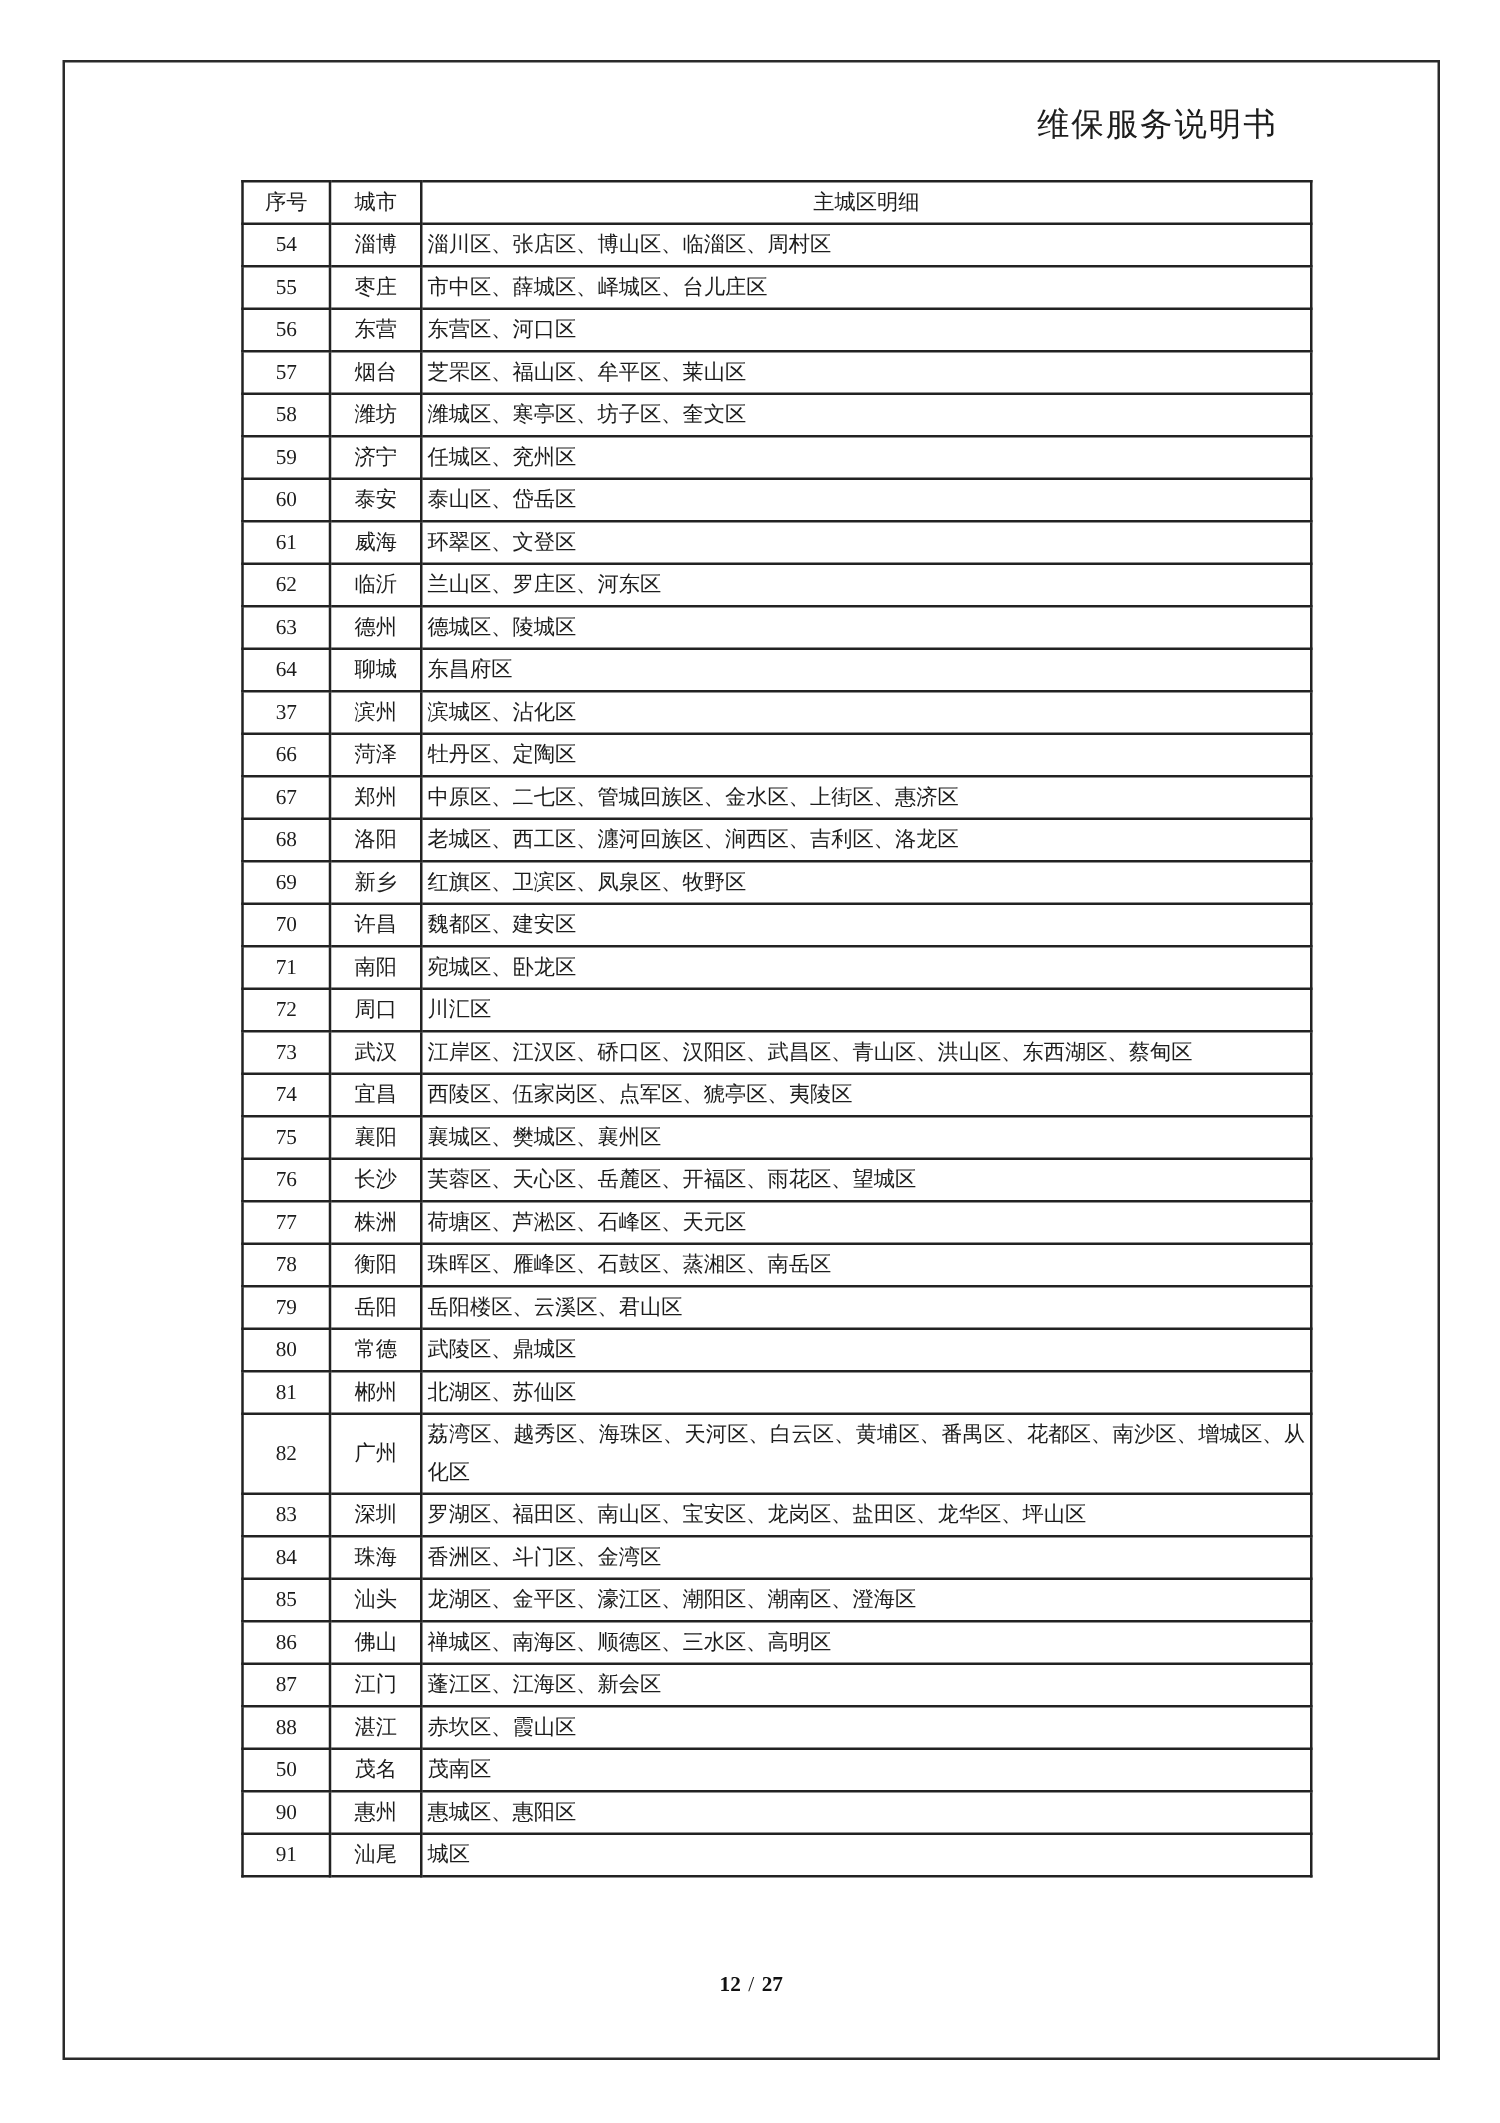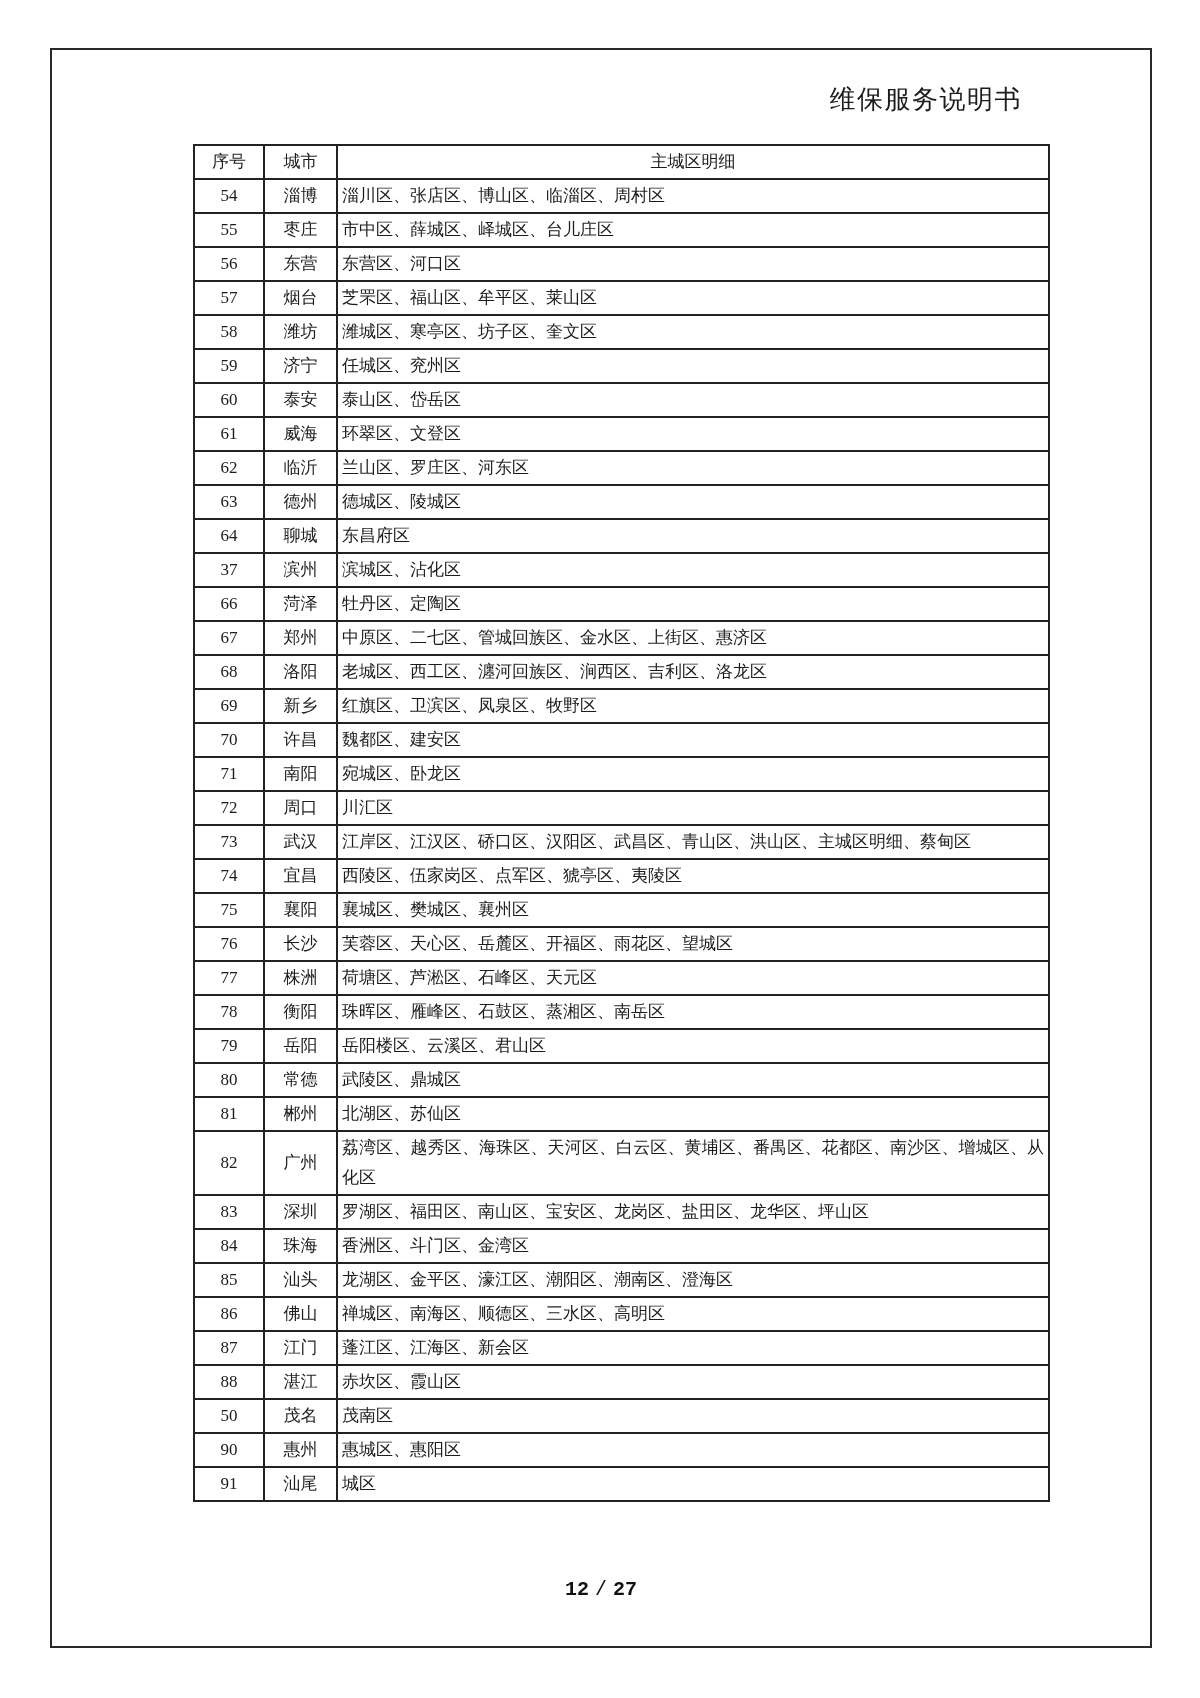--- a/index.html
+++ b/index.html
@@ -64,23 +64,22 @@
     text-align: justify;
     padding-left: 13px;
     padding-right: 13px;
   }
   .footer {
     position: absolute;
     top: 1528px;
     left: 0;
     width: 100%;
     text-align: center;
-    font-size: 20px;
+    font-size: 17px;
     color: #111;
-    font-family: Liberation Mono, monospace;
   }
   .footer .num { font-weight: bold; }
   .footer .sep { font-weight: normal; padding: 0 6px; }
 </style>
 </head>
 <body>
 
 <div class="frame">
 
   <div class="doc-header">
@@ -192,21 +191,21 @@
           <td class="districts-cell">宛城区、卧龙区</td>
         </tr>
         <tr>
           <td class="seq-cell">72</td>
           <td class="city-cell">周口</td>
           <td class="districts-cell">川汇区</td>
         </tr>
         <tr>
           <td class="seq-cell">73</td>
           <td class="city-cell">武汉</td>
-          <td class="districts-cell">江岸区、江汉区、硚口区、汉阳区、武昌区、青山区、洪山区、主城区明细、蔡甸区</td>
+          <td class="districts-cell">江岸区、江汉区、硚口区、汉阳区、武昌区、青山区、洪山区、东西湖区、蔡甸区</td>
         </tr>
         <tr>
           <td class="seq-cell">74</td>
           <td class="city-cell">宜昌</td>
           <td class="districts-cell">西陵区、伍家岗区、点军区、猇亭区、夷陵区</td>
         </tr>
         <tr>
           <td class="seq-cell">75</td>
           <td class="city-cell">襄阳</td>
           <td class="districts-cell">襄城区、樊城区、襄州区</td>

